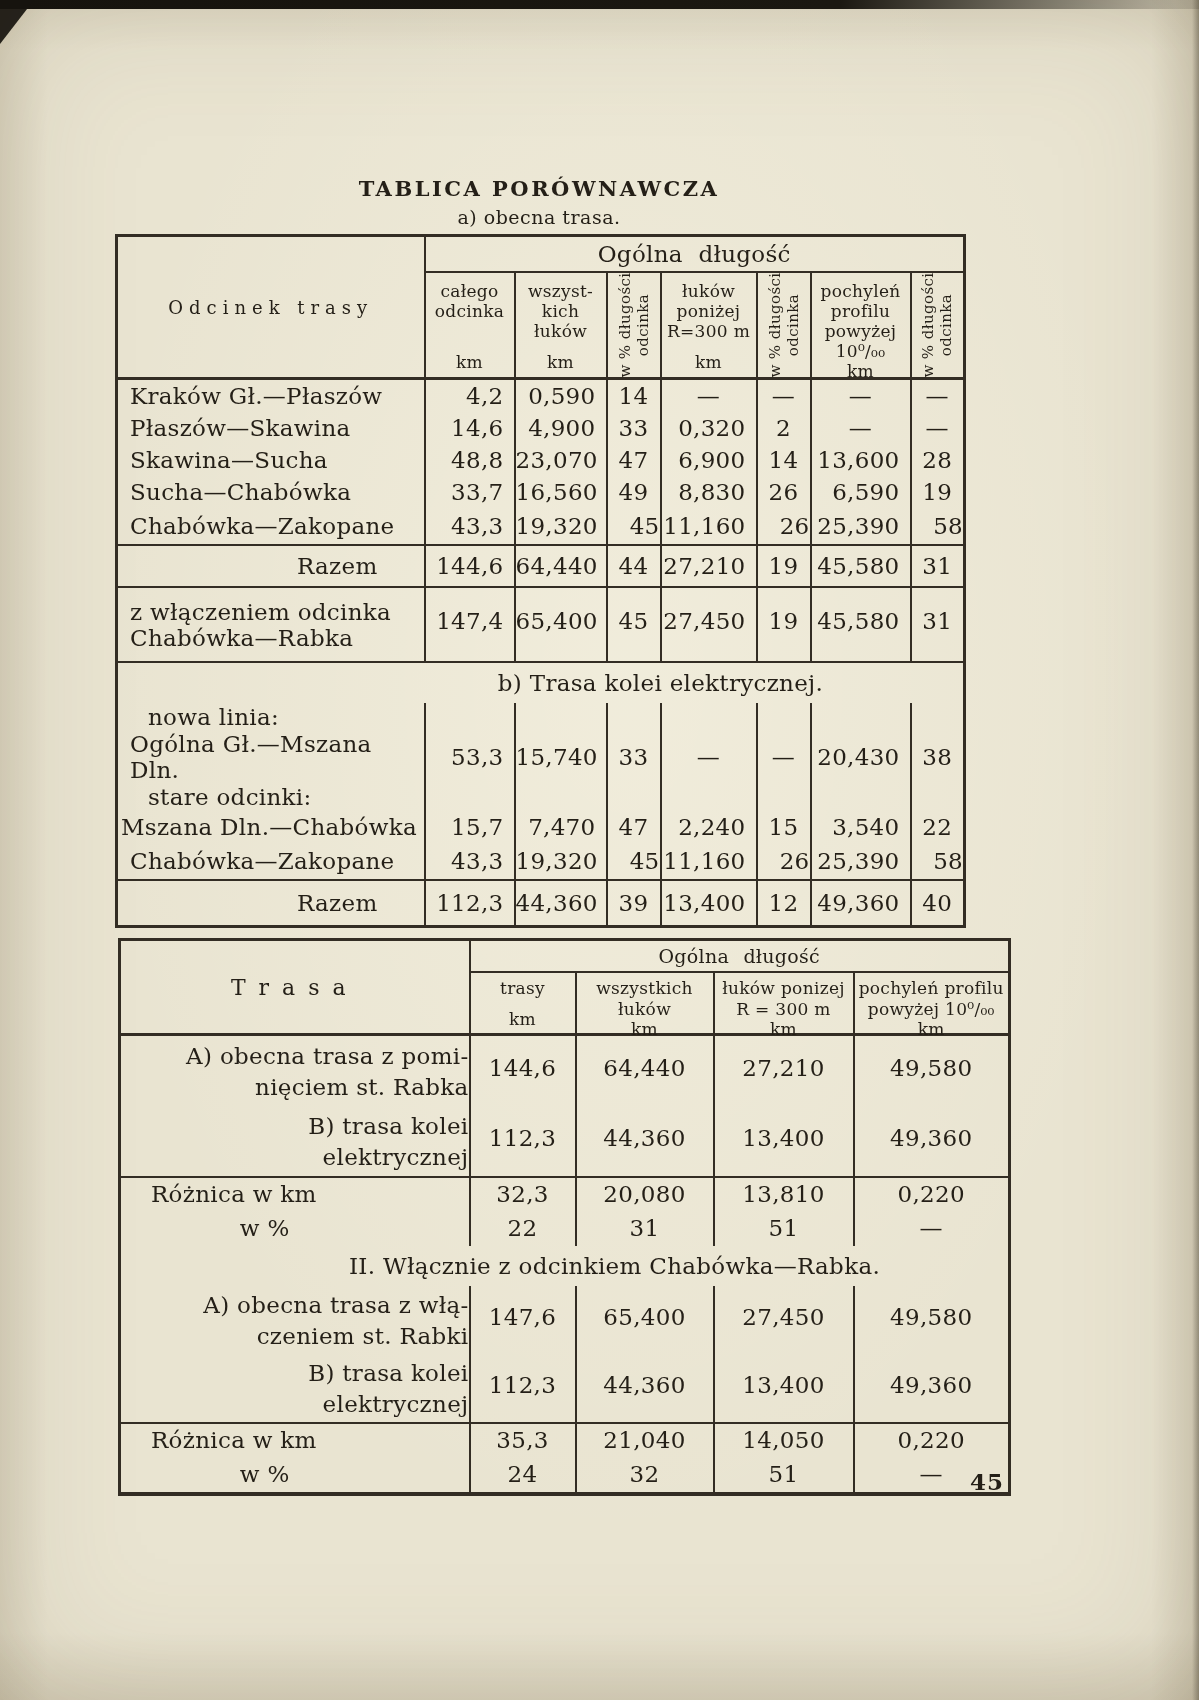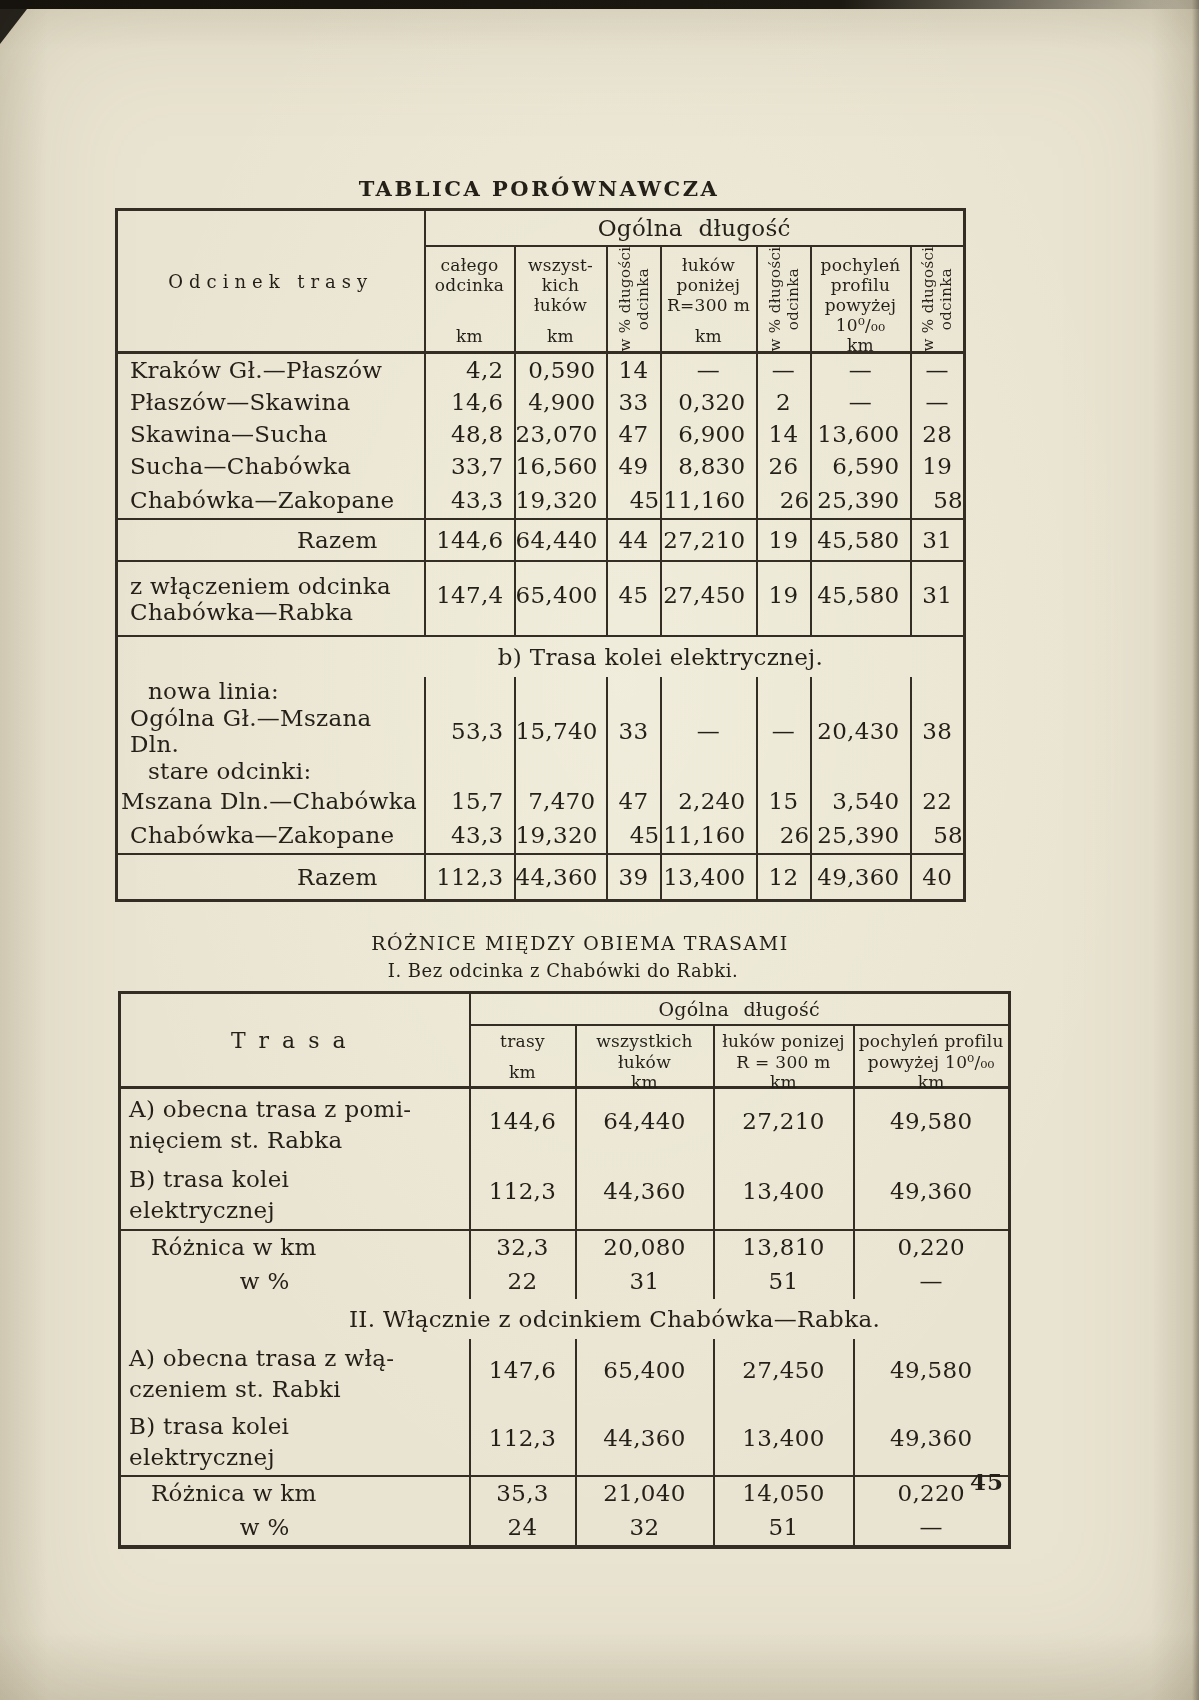--- a/index.html
+++ b/index.html
@@ -63,38 +63,39 @@
   
   .section-block{margin-left:118px;width:890px;text-align:center;margin-top:30px;}
   .section-heading{font-size:19px;letter-spacing:1.5px;padding-left:34px;}
   .section-caption{font-size:18px;margin-top:6px;letter-spacing:.5px;}
 
   
   .t2{width:890px;margin-left:118px;margin-top:10px;border:3px solid var(--line);border-bottom-width:4px;}
   .t2 .name-head{font-size:22px;letter-spacing:13px;text-align:center;}
   .t2 .group-head{font-size:19px;}
   .colhead2{height:58px;display:flex;flex-direction:column;justify-content:space-between;align-items:center;padding:4px 2px 3px;box-sizing:border-box;font-size:17px;line-height:1.2;text-align:center;}
-  .t2 .name{text-align:left;padding-left:8px;line-height:1.35;}
+  .t2 .name{text-align:right;padding-left:8px;line-height:1.35;}
   .t2 .name-diff{text-align:left;padding-left:30px;}
   .t2 .name-pct{text-align:center;padding-right:60px;}
   .t2 .val{text-align:center;}
   .cap-ii{text-align:center;font-size:18px;padding-left:100px !important;letter-spacing:.5px;}
 
   .page-number{position:absolute;left:930px;top:1468px;width:74px;text-align:right;font-size:23px;font-weight:bold;letter-spacing:1px;}
 </style>
 </head>
 <body>
 
 <div class="page">
   <div class="scan-top"></div>
   <div class="scan-corner"></div>
   <div class="scan-right"></div>
 
   <div class="title-block">
     <div class="doc-title">TABLICA PORÓWNAWCZA</div>
+    <div class="doc-caption">a) obecna trasa.</div>
   </div>
 
   <table class="t t1">
     <colgroup>
       <col style="width:308px">
         <col style="width:90px">
         <col style="width:92px">
         <col style="width:54px">
       <col style="width:96px">
         <col style="width:54px">
@@ -294,24 +295,20 @@
       <td class="v num">44,360</td>
       <td class="v pct">39</td>
       <td class="v num">13,400</td>
       <td class="v pct">12</td>
       <td class="v num">49,360</td>
       <td class="v pct">40</td>
     </tr>
   </tbody>
     </table>
 
-  <div class="section-block">
-    <div class="section-heading">RÓŻNICE MIĘDZY OBIEMA TRASAMI</div>
-    <div class="section-caption">I. Bez odcinka z Chabówki do Rabki.</div>
-  </div>
 
   <table class="t t2">
     <colgroup>
       <col style="width:350px">
         <col style="width:106px">
         <col style="width:138px">
         <col style="width:140px">
         <col style="width:156px">
     </colgroup>
     <tbody>

